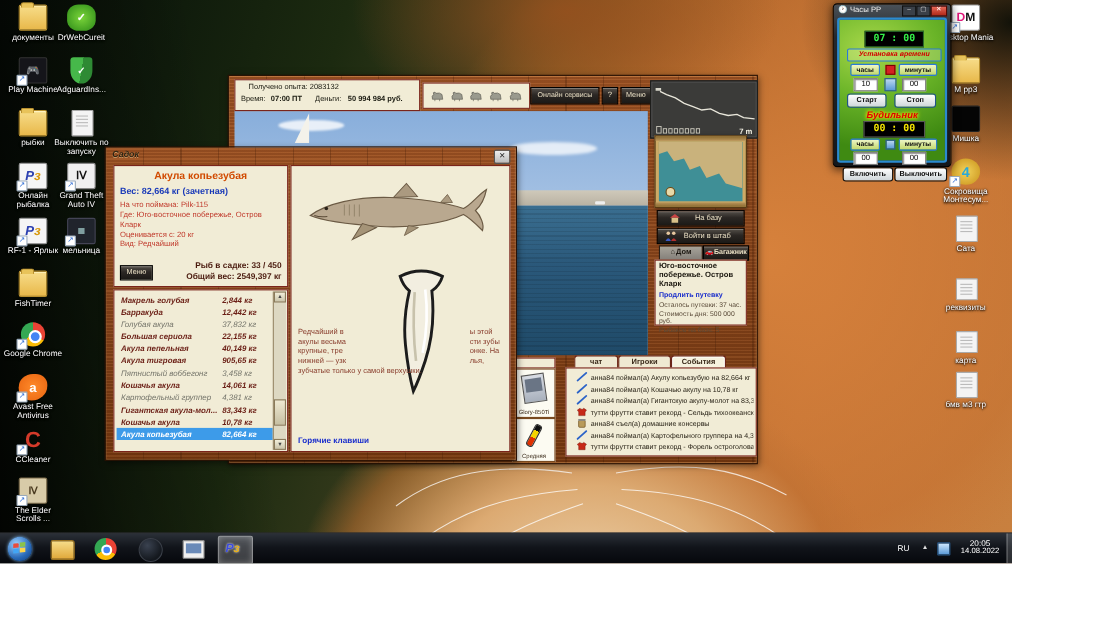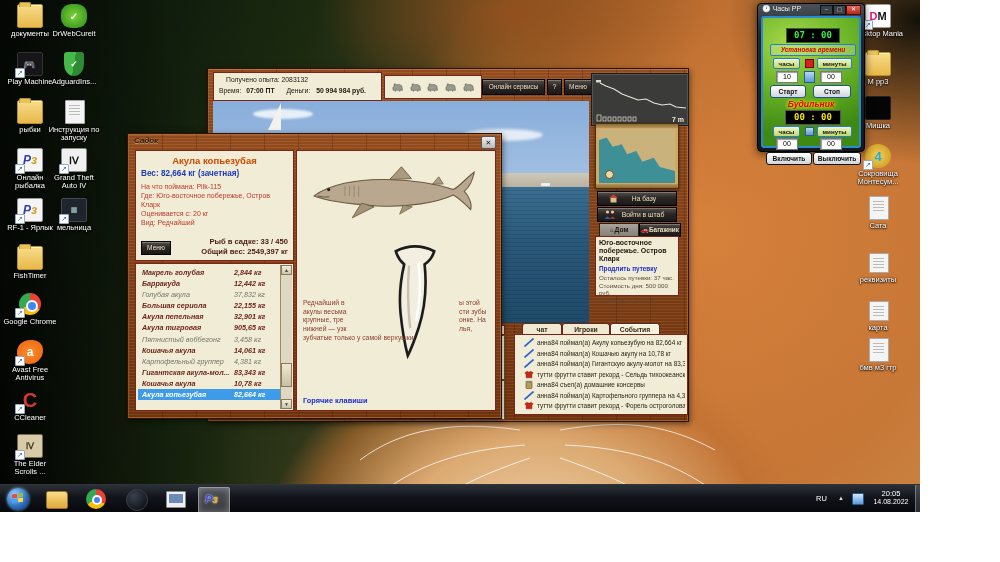--- a/index.html
+++ b/index.html
@@ -156,21 +156,21 @@
           <div class="g" style="width:20px;left:3px;border-radius:3px 3px 50% 50%;background:linear-gradient(100deg,#46b84a 50%,#2e8a34 50%);">
             <span class="glyph-text" style="color:#fff;font-size:9px;">✓</span>
           </div>
         </div>
         <div class="lab">AdguardIns...</div>
       </div>
   <div class="dicon" style="left:52px;top:100px;">
         <div class="ig">
           <div class="g g-doc"></div>
         </div>
-        <div class="lab">Инструкция по запуску</div>
+        <div class="lab">Выключить по запуску</div>
       </div>
   <div class="dicon" style="left:52px;top:148px;">
         <div class="ig sc">
           <div class="g" style="background:#f0f0f0;border:1px solid #888;">
             <span class="glyph-text" style="color:#111;font-size:10px;font-family:'Liberation Serif',serif;">ⅠⅤ</span>
           </div>
         </div>
         <div class="lab">Grand Theft Auto IV</div>
       </div>
   <div class="dicon" style="left:52px;top:198px;">
@@ -381,21 +381,21 @@
         <div class="erow" style="top:55.5px;"><span class="eic"><svg width="10" height="9" viewBox="0 0 10 9">
                   <line x1="0.5" y1="8.5" x2="9.5" y2="0.5" stroke="#2a62c8" stroke-width="1.6"></line>
                 </svg></span><span>анна84 поймал(а) Картофельного группера на 4,381 кг</span></div>
         <div class="erow" style="top:66px;"><span class="eic"><svg width="10" height="9" viewBox="0 0 12 9">
                   <path d="M1,2.5 L4,0.5 L5,1.5 L7,1.5 L8,0.5 L11,2.5 L9.5,4.5 L9.5,8.5 L2.5,8.5 L2.5,4.5 Z" fill="#c62817" stroke="#7a1408" stroke-width="0.5"></path>
                 </svg></span><span>тутти фрутти ставит рекорд - Форель остроголовая: 3,696 кг</span></div>
       </div>
     </div>
   </div>
 
-  <div class="px wood" style="left:95px;top:133px;width:373px;height:284px;z-index:5;margin-left:32px;">
+  <div class="px wood" style="left:95px;top:133px;width:373px;height:284px;z-index:5;">
     <div class="px" style="left:6px;top:2px;font-size:8px;font-weight:bold;font-style:italic;color:#2c2414;text-shadow:0 1px 0 rgba(255,220,160,.5);">Садок</div>
     <div class="px" style="right:5px;top:2px;width:13px;height:11px;background:linear-gradient(#eee,#bbb);border:1px solid #555;border-radius:2px;font-size:7px;line-height:11px;text-align:center;color:#222;cursor:pointer;">✕</div>
 
     <div class="px pan" style="left:7px;top:16px;width:157px;height:109px;">
       <div style="text-align:center;margin-top:4px;font-size:9.5px;font-weight:bold;color:#d14a00;">Акула копьезубая</div>
       <div style="margin:3px 0 0 5px;font-size:8.2px;font-weight:bold;color:#1a3ab8;">Вес: 82,664 кг (зачетная)</div>
       <div style="margin:4px 8px 0 5px;font-size:7px;line-height:9px;color:#c0392b;">На что поймана: Pilk-115</div>
       <div style="margin:0 8px 0 5px;font-size:7px;line-height:9px;color:#c0392b;">Где: Юго-восточное побережье, Остров Кларк</div>
       <div style="margin:0 8px 0 5px;font-size:7px;line-height:9px;color:#c0392b;">Оценивается с: 20 кг</div>
       <div style="margin:0 8px 0 5px;font-size:7px;line-height:9px;color:#c0392b;">Вид: Редчайший</div>
@@ -403,21 +403,21 @@
       <div class="px" style="right:5px;bottom:14px;font-size:7.6px;font-weight:bold;color:#4a1a0e;">Рыб в садке: 33 / 450</div>
       <div class="px" style="right:5px;bottom:4px;font-size:7.6px;font-weight:bold;color:#4a1a0e;">Общий вес: 2549,397 кг</div>
     </div>
 
     <div class="px pan" style="left:7px;top:129px;width:157px;height:146px;">
       <div class="px" style="left:2px;top:3px;right:13px;bottom:3px;">
         <div class="frow bold"><span>Макрель голубая</span><span class="w">2,844 кг</span></div>
         <div class="frow bold"><span>Барракуда</span><span class="w">12,442 кг</span></div>
         <div class="frow"><span>Голубая акула</span><span class="w">37,832 кг</span></div>
         <div class="frow bold"><span>Большая сериола</span><span class="w">22,155 кг</span></div>
-        <div class="frow bold"><span>Акула пепельная</span><span class="w">32,901 кг</span></div>
+        <div class="frow bold"><span>Акула пепельная</span><span class="w">40,149 кг</span></div>
         <div class="frow bold"><span>Акула тигровая</span><span class="w">905,65 кг</span></div>
         <div class="frow"><span>Пятнистый воббегонг</span><span class="w">3,458 кг</span></div>
         <div class="frow bold"><span>Кошачья акула</span><span class="w">14,061 кг</span></div>
         <div class="frow"><span>Картофельный группер</span><span class="w">4,381 кг</span></div>
         <div class="frow bold"><span>Гигантская акула-мол...</span><span class="w">83,343 кг</span></div>
         <div class="frow bold"><span>Кошачья акула</span><span class="w">10,78 кг</span></div>
         <div class="frow sel"><span>Акула копьезубая</span><span class="w">82,664 кг</span></div>
       </div>
       <div class="px" style="right:1px;top:1px;width:11px;bottom:1px;background:#ddd8c2;border-left:1px solid #9a8a6a;">
         <div style="position:absolute;top:0;left:0;width:100%;height:10px;background:linear-gradient(#f2eeda,#cac4aa);border:1px solid #8a7a5a;box-sizing:border-box;font-size:5px;text-align:center;line-height:9px;color:#444;">▲</div>

